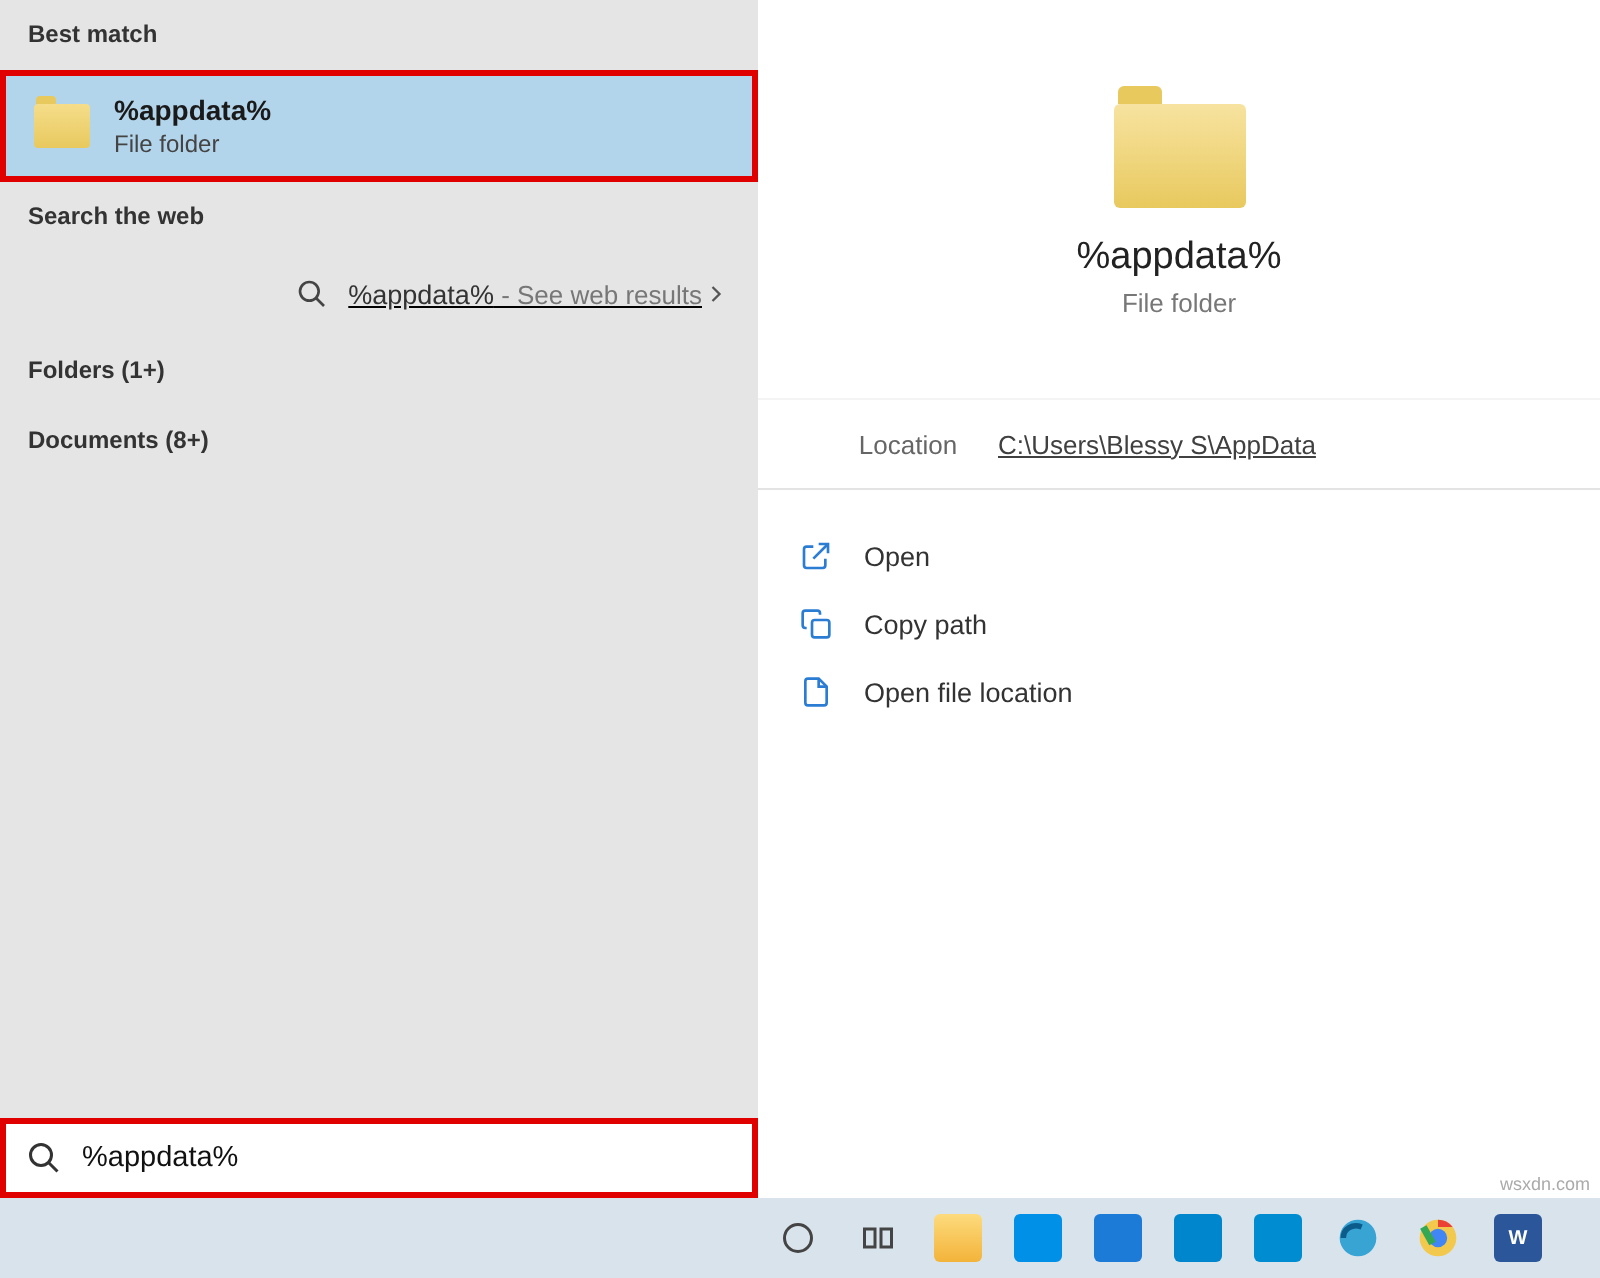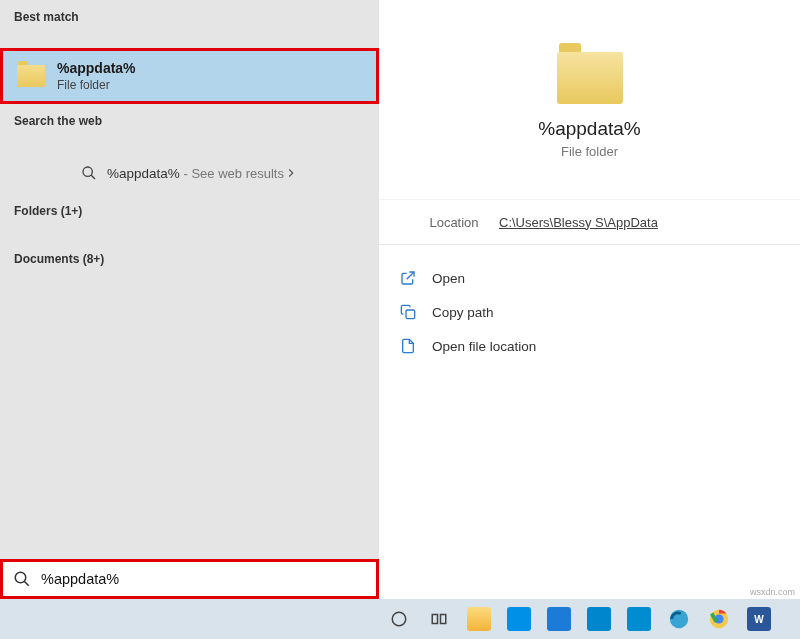--- a/index.html
+++ b/index.html
@@ -12,21 +12,21 @@
   .right-panel {
     position: absolute; left: 379px; top: 0; width: 421px; height: 599px;
     background: #ffffff;
   }
   .taskbar {
     position: absolute; left: 0; bottom: 0; width: 800px; height: 40px;
     background: #d9e3ec;
     display: flex; align-items: center;
   }
 
-  .section-header { font-size: 12px; font-weight: 600; color: #333; padding: 10px 0 24px 14px; }
+  .section-header { font-size: 12px; font-weight: 600; color: #333; padding: 10px 0 11px 14px; }
   .section-header.folders, .section-header.documents { font-weight: 700; }
 
   .best-match-item {
     background: #b3d5eb;
     display: flex; align-items: center;
     padding: 10px 14px 10px 14px;
     height: 56px;
   }
   .red-box { border: 3px solid #e00000; }
   .folder-icon-small {
@@ -36,22 +36,22 @@
     position: relative;
   }
   .folder-icon-small::before {
     content: ""; position: absolute; top: -4px; left: 1px; width: 10px; height: 4px;
     background: #e8c95e; border-radius: 2px 2px 0 0;
   }
   .bm-text .title { font-size: 14px; font-weight: 600; color: #1a1a1a; }
   .bm-text .subtitle { font-size: 12px; color: #444; margin-top: 2px; }
 
   .web-item {
-    display: flex; align-items: center; justify-content: center;
-    padding: 10px 14px; height: 42px;
+    display: flex; align-items: center; justify-content: flex-end;
+    padding: 10px 14px; height: 42px; text-decoration: underline;
   }
   .web-left { display: flex; align-items: center; }
   .web-left svg { margin-right: 10px; }
   .web-text { font-size: 13.5px; color: #333; }
   .web-sub { color: #777; font-size: 13px; }
 
   .preview-center { text-align: center; margin-top: 52px; }
   .folder-icon-large {
     width: 66px; height: 52px; margin: 0 auto 14px auto;
     background: linear-gradient(#f7e3a0, #e8c95e);

